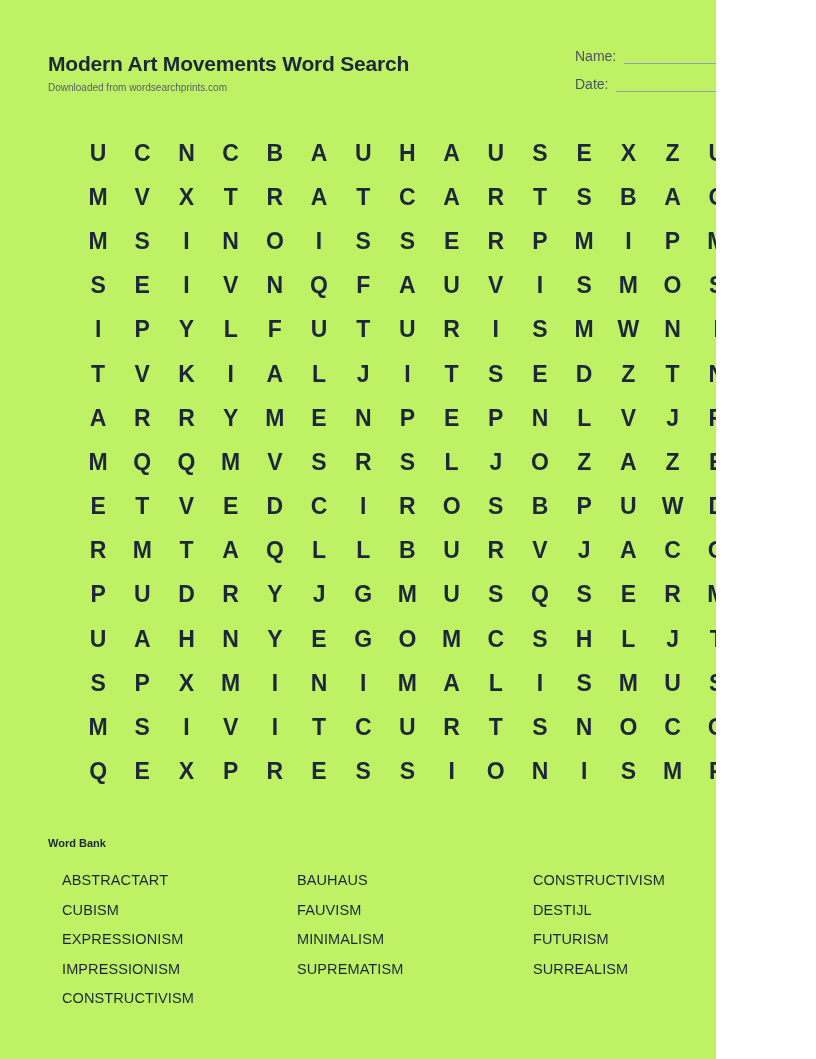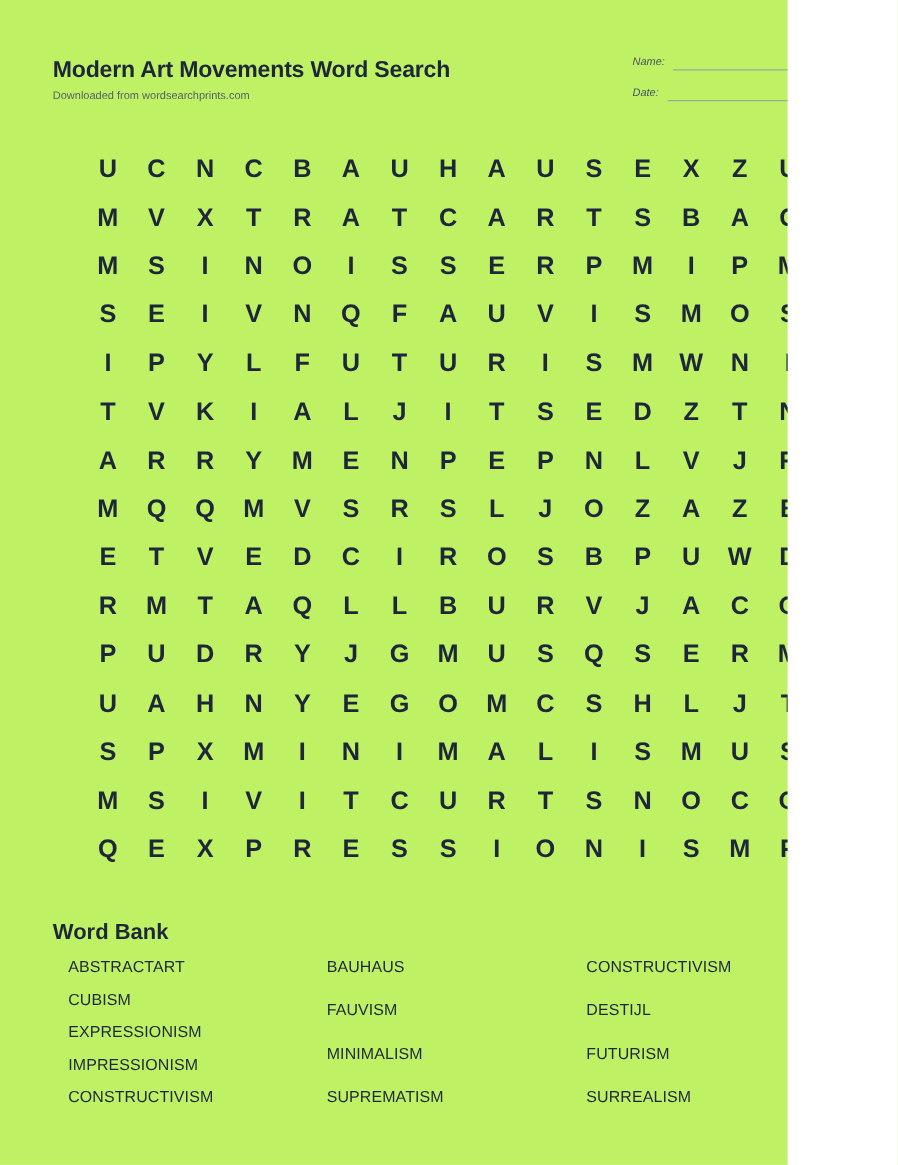--- a/index.html
+++ b/index.html
@@ -25,44 +25,44 @@
     position:absolute;left:48px;top:82px;
     font-size:10px;color:var(--muted);
   }
   .fields{
     position:absolute;left:575px;top:49px;width:195px;
   }
   .field-row{
     display:flex;align-items:flex-end;margin-bottom:13px;height:15px;
   }
   .field-label{
-    font-size:10px;color:var(--label);margin-right:8px;line-height:15px;font-style:italic;
+    font-size:14px;color:var(--label);margin-right:8px;line-height:15px;
   }
   .field-line{
     flex:1;border-bottom:1px solid var(--line);height:13px;
   }
   .grid{
     position:absolute;left:76px;top:131px;
     display:grid;
     grid-template-columns:repeat(15,44.2px);
     grid-auto-rows:44.2px;
   }
   .cell{
     display:flex;align-items:center;justify-content:center;
     font-size:23px;font-weight:700;color:var(--ink);
   }
   .wb-heading{
     position:absolute;left:48px;top:837px;
-    font-size:20px;font-weight:700;color:var(--ink);
+    font-size:11px;font-weight:700;color:var(--ink);
   }
   .wordbank{
     position:absolute;left:62px;top:866px;width:706px;
     display:flex;
   }
-  .wb-col{display:flex;flex-direction:column;justify-content:space-between;}
+  .wb-col{display:flex;flex-direction:column;}
   .wb-col:nth-child(1){width:235px;}
   .wb-col:nth-child(2){width:236px;}
   .wb-col:nth-child(3){flex:1;}
   .word{
     height:29.6px;line-height:29.6px;
     font-size:14.5px;font-weight:500;color:var(--ink);
     letter-spacing:0.1px;
   }
 </style>
 </head>

